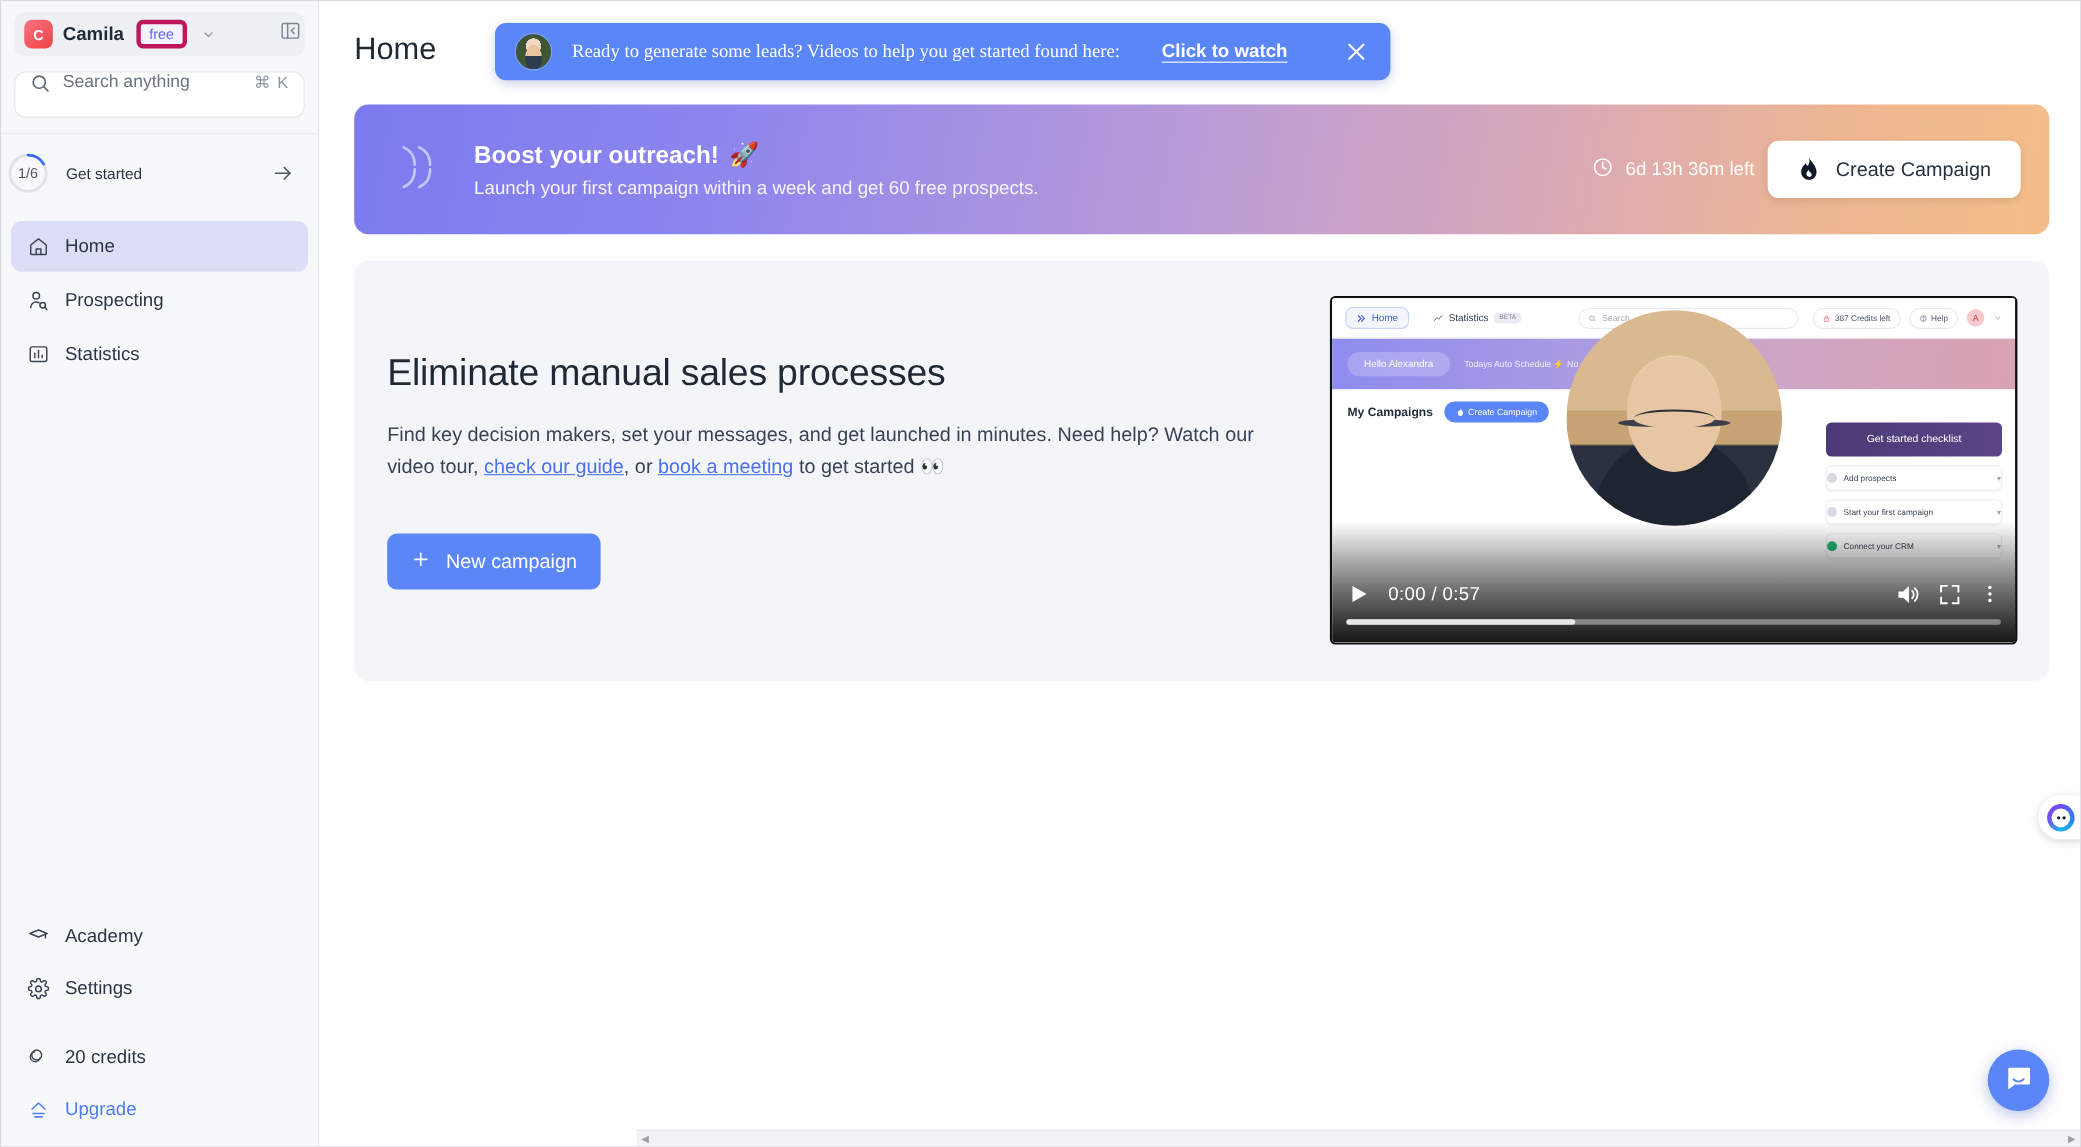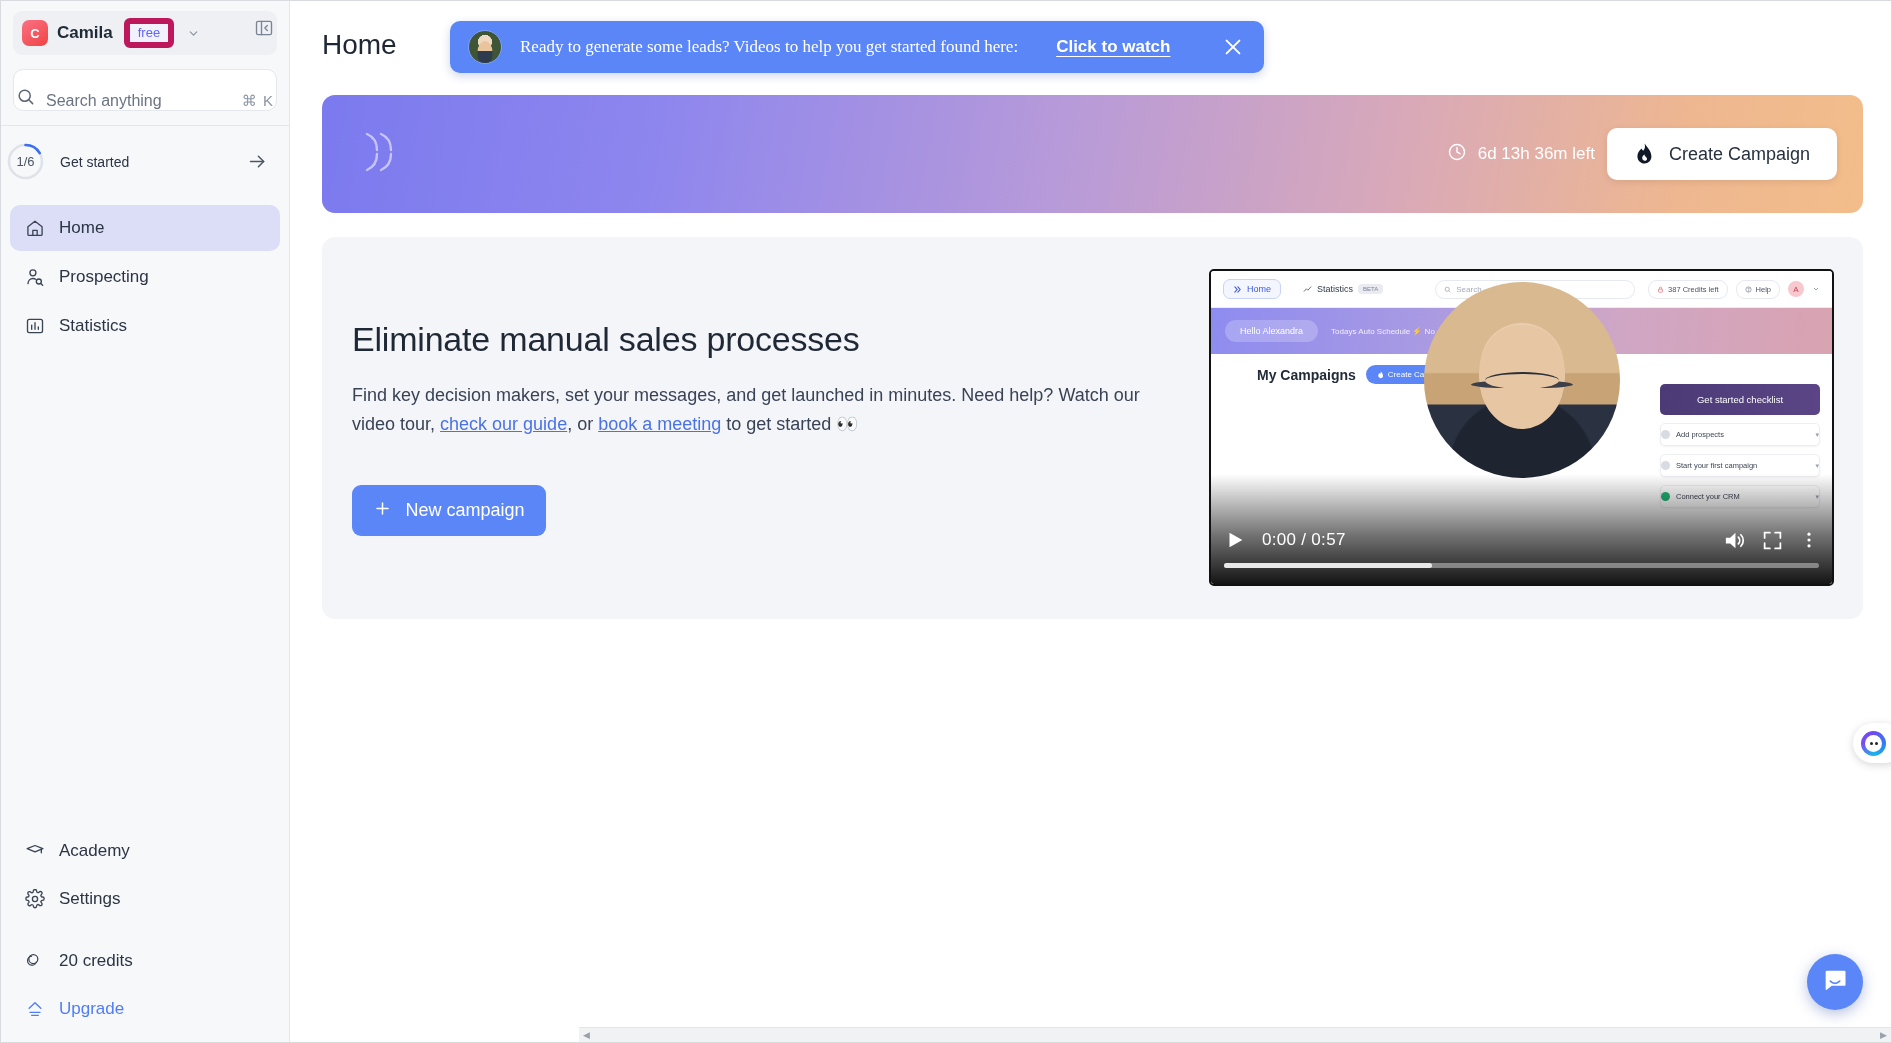--- a/index.html
+++ b/index.html
@@ -42,41 +42,41 @@
     width: 26px; height: 26px;
     border-radius: 7px;
     background: linear-gradient(145deg,#fb7185,#ef4444);
     color: #fff; font-size: 13px; font-weight: 700;
     display: flex; align-items: center; justify-content: center;
     flex: 0 0 26px;
   }
   .ws-name { font-size: 17px; color: #1f2a37; font-weight: 700; text-align: center; }
   .ws-badge {
     font-size: 13px; color: #6366f1;
-    border: 6px solid #be185d;
+    border: 4px solid #be185d;
     background: #f1f2fe;
     border-radius: 6px;
     padding: 1px 8px 2px 8px;
     margin-left: 2px;
   }
   .ws-caret { margin-left: 4px; color: #8b94a3; font-size: 12px; display:flex; align-items:center;}
   .collapse-btn {
     position: absolute; top: 16px; right: 14px;
     width: 22px; height: 22px;
     display: flex; align-items: center; justify-content: center;
     color: #7b8494; cursor: pointer;
   }
   .search-box {
     margin: 14px 0 0 0;
     height: 42px;
     background: #ffffff;
     border: 1px solid #e4e7ec;
     border-radius: 10px;
-    display: flex; align-items: flex-end;
-    padding: 0 2px;
+    display: flex; align-items: flex-start;
+    padding: 0 13px;
     gap: 11px;
     cursor: text;
   }
   .search-input {
     border: none; outline: none; background: transparent;
     font-size: 16px; color: #535c6b;
     font-family: inherit;
     flex: 1; min-width: 0;
   }
   .search-input::placeholder { color: #6b7483; }
@@ -267,21 +267,21 @@
     background: linear-gradient(95deg,#8e8cf0,#a99ae2 35%,#cfa6c5 65%,#d9a3b1);
     display: flex; align-items: center; gap: 13px; padding: 0 14px;
   }
   .v-hello {
     background: rgba(255,255,255,.22); border-radius: 13px;
     padding: 6px 15px; font-size: 9px; color: #ffffff;
   }
   .v-bandtxt { font-size: 8px; color: #f3eefb; }
   .v-body { background: #ffffff; height: 100%; padding: 11px 14px; position: relative; }
   .v-row { display: flex; align-items: center; gap: 10px; }
-  .v-camps { font-size: 14px; color: #222b38; font-weight: 700; margin-left: 32px; }
+  .v-camps { font-size: 11px; color: #222b38; font-weight: 700; }
   .v-cbtn {
     background: #5b86f7; color: #fff; font-size: 8px;
     border-radius: 11px; padding: 5px 11px;
     display: flex; align-items: center; gap: 4px;
   }
   .v-check {
     position: absolute; right: 12px; top: 30px;
     width: 160px;
   }
   .v-check-head {
@@ -535,20 +535,27 @@
     <div class="promo">
       <div class="promo-left">
         <span class="promo-glyph">
           <svg width="54" height="54" viewBox="0 0 54 54" fill="none" stroke="currentColor" stroke-width="2.4" stroke-linecap="round">
             <path d="M12 9c7 3 10 9 10 16"></path>
               <path d="M26 9c7 3 10 9 10 16"></path>
             <path d="M12 45c7-3 10-9 10-16"></path>
               <path d="M26 45c7-3 10-9 10-16"></path>
           </svg>
         </span>
+        <div>
+          <div class="promo-title">
+            <span>Boost your outreach!</span>
+            <span>🚀</span>
+          </div>
+          <div class="promo-sub">Launch your first campaign within a week and get 60 free prospects.</div>
+        </div>
       </div>
       <div class="promo-right">
         <div class="promo-timer">
           <span>
             <svg width="20" height="20" viewBox="0 0 24 24" fill="none" stroke="currentColor" stroke-width="1.7" stroke-linecap="round">
                 <circle cx="12" cy="12" r="9"></circle>
                 <polyline points="12 6.6 12 12 15.6 14"></polyline>
               </svg>
           </span>
           <span>6d 13h 36m left</span>

